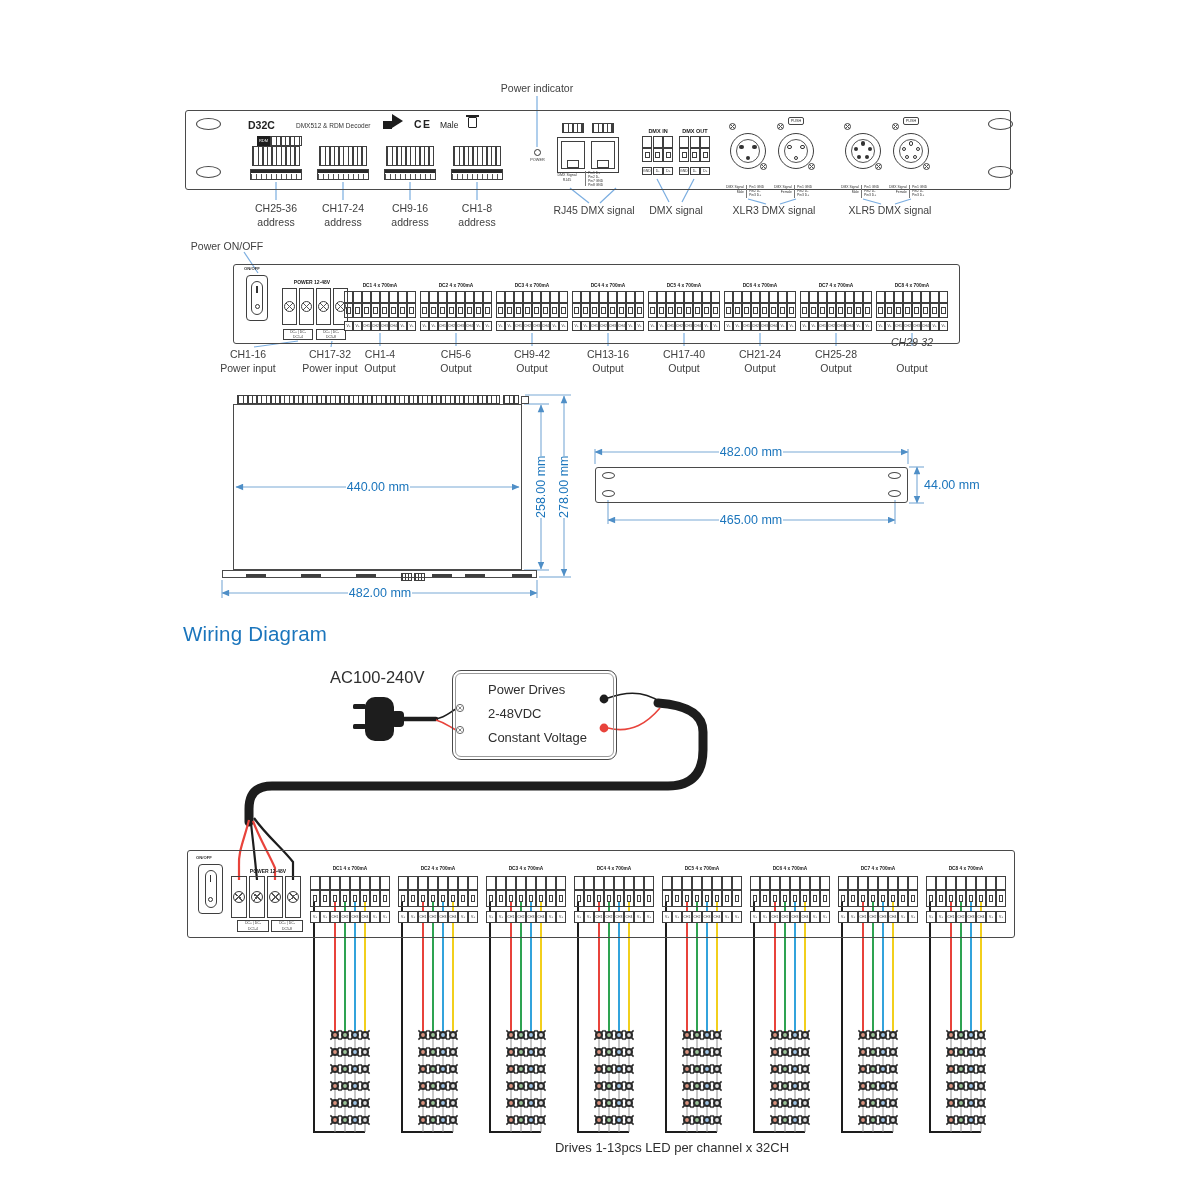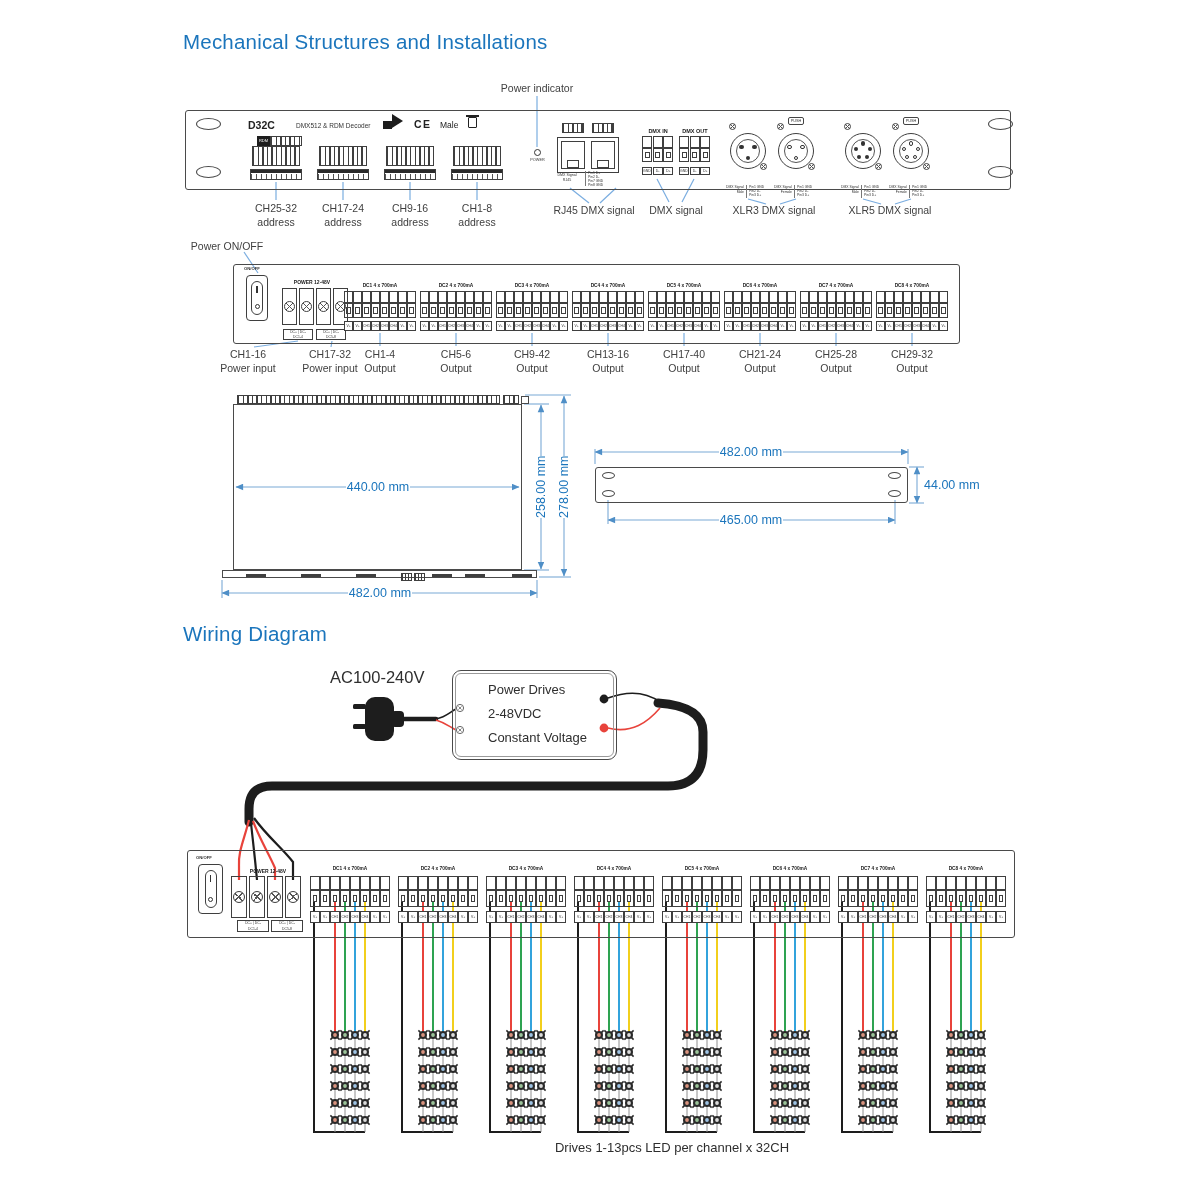--- a/index.html
+++ b/index.html
@@ -743,21 +743,20 @@
         <path d="M976.4,1098.4 L985.6,1107.6 M976.4,1107.6 L985.6,1098.4" stroke="#2a2a2a" stroke-width="1.5"></path>
         <circle cx="981" cy="1103" r="4" fill="#2a2a2a"></circle>
         <circle cx="981" cy="1103" r="1.9" fill="#dcdcdc"></circle>
         <path d="M976.4,1115.4 L985.6,1124.6 M976.4,1124.6 L985.6,1115.4" stroke="#2a2a2a" stroke-width="1.5"></path>
         <circle cx="981" cy="1120" r="4" fill="#2a2a2a"></circle>
         <circle cx="981" cy="1120" r="1.9" fill="#dcdcdc"></circle>
       </g>
   </svg>
 
   <div id="dom" class="a" style="left:0;top:0;width:1200px;height:1200px">
-    <div class="a ttl" style="left:183px;top:30px">Mechanical Structures and Installations</div>
     <div class="a ttl" style="left:183px;top:622px">Wiring Diagram</div>
 
     <div class="a lbl" style="left:490px;top:82px;width:94px">Power indicator</div>
     <div class="a lbl" style="left:186px;top:240px;width:82px">Power ON/OFF</div>
 
     <div class="a" style="left:233px;top:404px;width:289px;height:166px;border:1.4px solid #4a4a4a"></div>
     <div class="a teeth" style="left:237px;top:395px;width:263px;height:9px"></div>
     <div class="a teeth" style="left:503px;top:395px;width:16px;height:9px"></div>
     <div class="a" style="left:521px;top:396px;width:8px;height:8px;border:1px solid #4a4a4a"></div>
     <div class="a" style="left:222px;top:570px;width:315px;height:8px;border:1.3px solid #4a4a4a"></div>
@@ -792,21 +791,21 @@
       <div class="a" style="left: 414px; top: 118px; width: 26px; height: 12px; font-size: 10.5px; font-weight: bold; color: rgb(34, 34, 34); letter-spacing: 1.5px;">CE</div>
       <div class="a" style="left: 440px; top: 120px; width: 28px; height: 10px; font-size: 8.5px; color: rgb(34, 34, 34);">Male</div>
       <div class="a" style="left: 468px; top: 117px; width: 9px; height: 11px; border: 1px solid rgb(34, 34, 34); border-radius: 1px;"></div>
       <div class="a" style="left: 466px; top: 115px; width: 13px; height: 2px; background: rgb(34, 34, 34);"></div>
       <div class="a" style="left: 257px; top: 136px; width: 13px; height: 10px; background: rgb(29, 29, 29); color: rgb(255, 255, 255); font-size: 4px; line-height: 10px; text-align: center;">RDM</div>
       <div class="a teeth" style="left: 270px; top: 136px; width: 32px; height: 10px;"></div>
       <div class="a teeth" style="left: 252px; top: 146px; width: 48px; height: 20px;"></div>
       <div class="a" style="left: 250px; top: 169px; width: 52px; height: 11px; border: 1px solid rgb(63, 63, 63); background: rgb(255, 255, 255);"></div>
       <div class="a" style="left: 251px; top: 170px; width: 50px; height: 2.5px; background: rgb(42, 42, 42);"></div>
       <div class="a" style="left: 251px; top: 173.5px; width: 50px; height: 5.5px; background: repeating-linear-gradient(90deg, rgb(85, 85, 85) 0px, rgb(85, 85, 85) 0.8px, transparent 0.8px, transparent 5px);"></div>
-      <div class="a lbl" style="left: 241px; top: 202px; width: 70px;">CH25-32</div>
+      <div class="a lbl" style="left: 241px; top: 202px; width: 70px;">CH25-36</div>
       <div class="a lbl" style="left: 241px; top: 216px; width: 70px;">address</div>
       <div class="a teeth" style="left: 319px; top: 146px; width: 48px; height: 20px;"></div>
       <div class="a" style="left: 317px; top: 169px; width: 52px; height: 11px; border: 1px solid rgb(63, 63, 63); background: rgb(255, 255, 255);"></div>
       <div class="a" style="left: 318px; top: 170px; width: 50px; height: 2.5px; background: rgb(42, 42, 42);"></div>
       <div class="a" style="left: 318px; top: 173.5px; width: 50px; height: 5.5px; background: repeating-linear-gradient(90deg, rgb(85, 85, 85) 0px, rgb(85, 85, 85) 0.8px, transparent 0.8px, transparent 5px);"></div>
       <div class="a lbl" style="left: 308px; top: 202px; width: 70px;">CH17-24</div>
       <div class="a lbl" style="left: 308px; top: 216px; width: 70px;">address</div>
       <div class="a teeth" style="left: 386px; top: 146px; width: 48px; height: 20px;"></div>
       <div class="a" style="left: 384px; top: 169px; width: 52px; height: 11px; border: 1px solid rgb(63, 63, 63); background: rgb(255, 255, 255);"></div>
       <div class="a" style="left: 385px; top: 170px; width: 50px; height: 2.5px; background: rgb(42, 42, 42);"></div>
@@ -1219,21 +1218,21 @@
       <div class="a lbl" style="left: 492px; top: 348px; width: 80px;">CH9-42</div>
       <div class="a lbl" style="left: 492px; top: 362px; width: 80px;">Output</div>
       <div class="a lbl" style="left: 568px; top: 348px; width: 80px;">CH13-16</div>
       <div class="a lbl" style="left: 568px; top: 362px; width: 80px;">Output</div>
       <div class="a lbl" style="left: 644px; top: 348px; width: 80px;">CH17-40</div>
       <div class="a lbl" style="left: 644px; top: 362px; width: 80px;">Output</div>
       <div class="a lbl" style="left: 720px; top: 348px; width: 80px;">CH21-24</div>
       <div class="a lbl" style="left: 720px; top: 362px; width: 80px;">Output</div>
       <div class="a lbl" style="left: 796px; top: 348px; width: 80px;">CH25-28</div>
       <div class="a lbl" style="left: 796px; top: 362px; width: 80px;">Output</div>
-      <div class="a lbl" style="left: 872px; top: 348px; width: 80px;">CH29-32</div>
+      <div class="a lbl" style="left: 872px; top: 336px; width: 80px; font-style: italic;">CH29-32</div>
       <div class="a lbl" style="left: 872px; top: 362px; width: 80px;">Output</div>
       <div class="a rack" style="left: 187px; top: 850px; width: 828px; height: 88px;"></div>
       <div class="a" style="left: 196px; top: 855px; width: 34px; font-size: 4.2px; font-weight: bold; color: rgb(51, 51, 51);">ON/OFF</div>
       <div class="a" style="left: 198px; top: 864px; width: 25px; height: 50px; border: 1.2px solid rgb(63, 63, 63); border-radius: 4px;"></div>
       <div class="a" style="left: 204.5px; top: 870px; width: 12px; height: 38px; border: 1px solid rgb(63, 63, 63); border-radius: 6px;"></div>
       <div class="a" style="left: 209.7px; top: 875px; width: 1.6px; height: 7px; background: rgb(51, 51, 51);"></div>
       <div class="a" style="left: 208px; top: 897px; width: 5px; height: 5px; border: 1px solid rgb(51, 51, 51); border-radius: 50%;"></div>
       <div class="a" style="left: 233px; top: 868px; width: 70px; font-size: 5px; font-weight: bold; text-align: center; color: rgb(34, 34, 34);">POWER  12-48V</div>
       <div class="a cell" style="left: 231px; top: 876px; width: 16px; height: 42px;"></div>
       <div class="a" style="left: 233px; top: 891px; width: 12px; height: 12px; border: 1px solid rgb(63, 63, 63); border-radius: 50%; background: linear-gradient(45deg, transparent 45%, rgb(85, 85, 85) 45%, rgb(85, 85, 85) 55%, transparent 55%), linear-gradient(-45deg, transparent 45%, rgb(85, 85, 85) 45%, rgb(85, 85, 85) 55%, transparent 55%);"></div>

